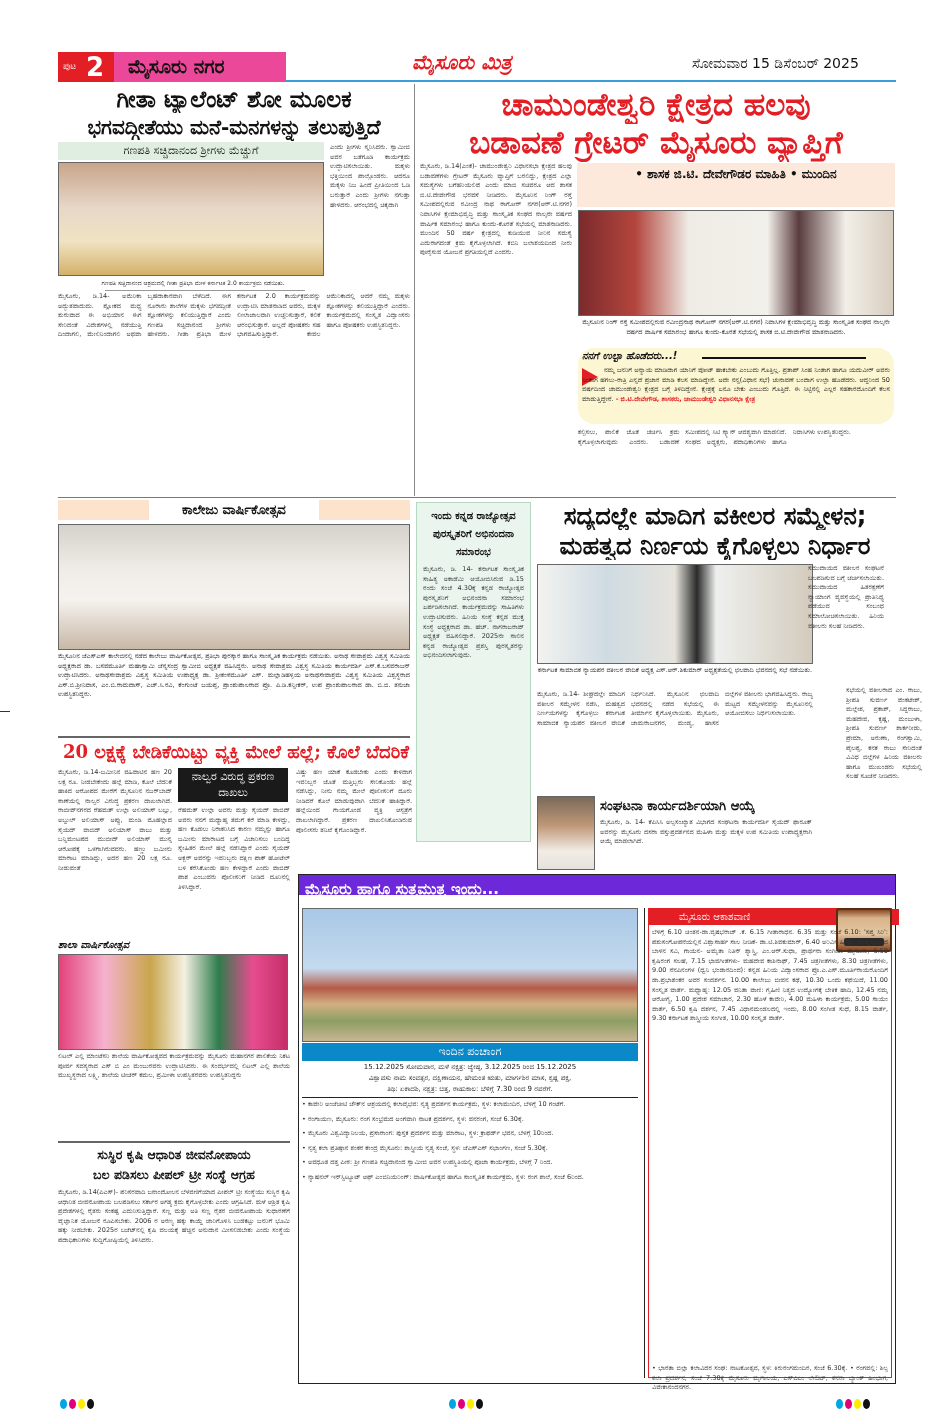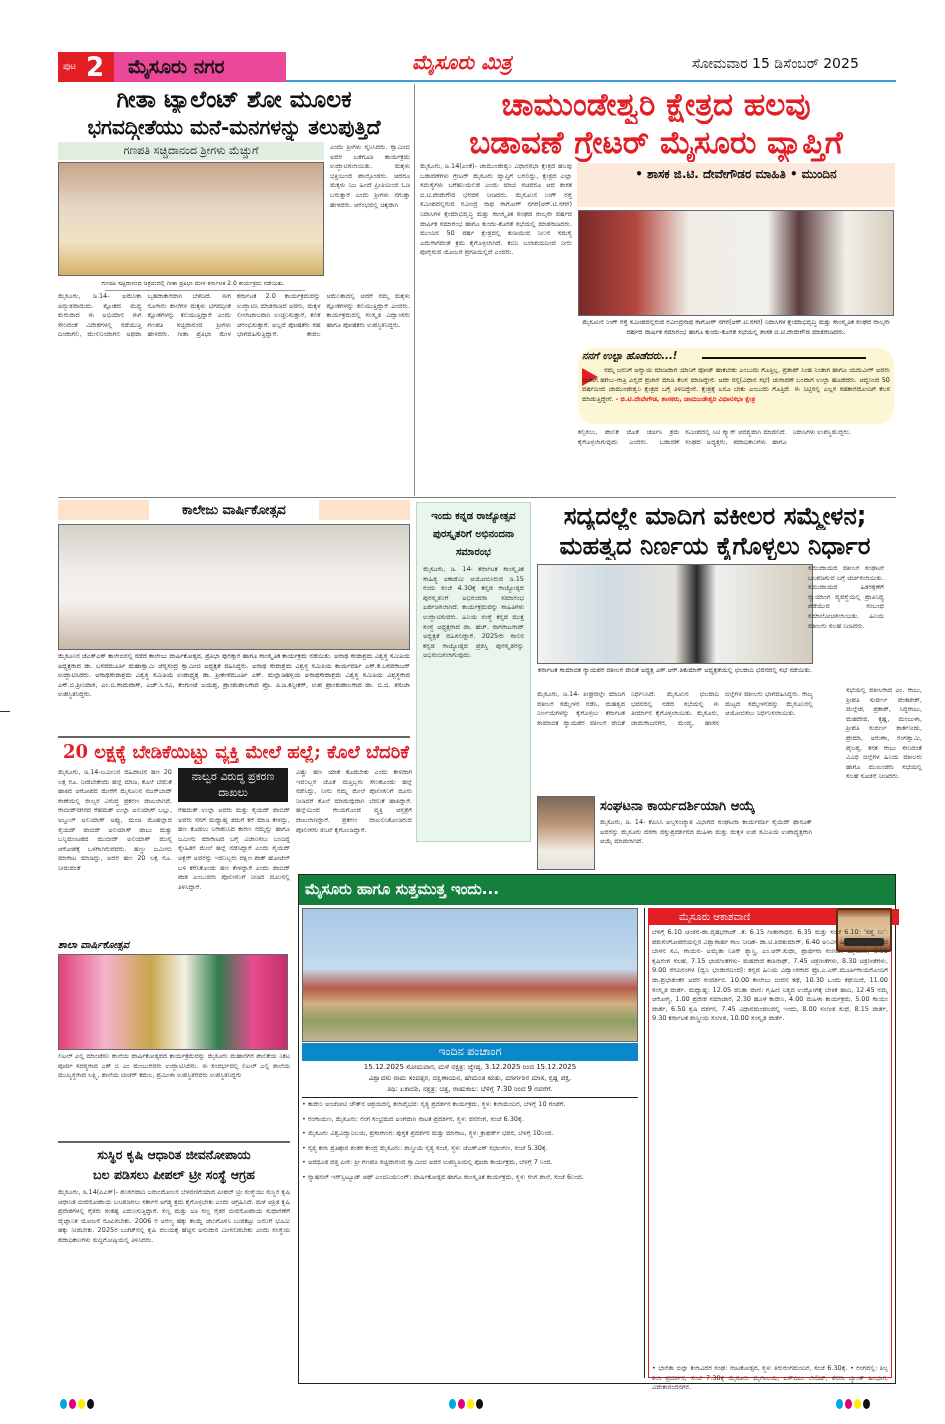--- a/index.html
+++ b/index.html
@@ -97,21 +97,21 @@
 <div class="abs hl" style="left:58px;top:938px;width:110px;font-size:10px;line-height:14px;font-style:italic;text-align:left;">ಶಾಲಾ ವಾರ್ಷಿಕೋತ್ಸವ</div>
 <div class="abs photo" style="left:58px;top:954px;width:230px;height:96px;background:linear-gradient(90deg,#e3417a 0%,#f5b2cf 20%,#c9a64c 40%,#f4f0e2 55%,#2f7c4d 70%,#e74c8f 85%,#c42f68 100%);"></div>
 <div class="abs txt" style="left:58px;top:1052px;width:232px;height:68px;">ಲಿಟಲ್ ಎಲ್ಲಿ ಮಾಂಟೆಸರಿ ಶಾಲೆಯ ವಾರ್ಷಿಕೋತ್ಸವದ ಕಾರ್ಯಕ್ರಮವನ್ನು ಮೈಸೂರು ಮಹಾನಗರ ಪಾಲಿಕೆಯ ನಿಕಟ ಪೂರ್ವ ಸದಸ್ಯರಾದ ಎಸ್ ಬಿ ಎಂ ಮಂಜುರವರು ಉದ್ಘಾಟಿಸಿದರು. ಈ ಸಂದರ್ಭದಲ್ಲಿ ಲಿಟಲ್ ಎಲ್ಲಿ ಶಾಲೆಯ ಮುಖ್ಯಸ್ಥರಾದ ಲಕ್ಷ್ಮಿ, ಶಾಲೆಯ ಟೀಚರ್ ಕಮಲ, ಪ್ರಮೀಳಾ ಉಪಸ್ಥಿತರವರು ಉಪಸ್ಥಿತರಿದ್ದರು</div>
 <div class="abs rule" style="left:58px;top:1141px;width:232px;background:#666;height:2px;"></div>
 
 <div class="abs hl" style="left:58px;top:1145px;width:232px;font-size:12.5px;line-height:20px;">ಸುಸ್ಥಿರ ಕೃಷಿ ಆಧಾರಿತ ಜೀವನೋಪಾಯ</div>
 <div class="abs hl" style="left:58px;top:1165px;width:232px;font-size:12.5px;line-height:20px;">ಬಲ ಪಡಿಸಲು ಪೀಪಲ್ ಟ್ರೀ ಸಂಸ್ಥೆ ಆಗ್ರಹ</div>
 <div class="abs txt" style="left:58px;top:1188px;width:232px;height:190px;">ಮೈಸೂರು, ಡಿ.14(ಪಿಎಸ್)- ಪರಿಸರವಾದಿ ಜನಾಂದೋಲನ ಬೆಳವಣಿಗೆಯಾದ ಪೀಪಲ್ ಟ್ರೀ ಸಂಸ್ಥೆಯು ಸುಸ್ಥಿರ ಕೃಷಿ ಆಧಾರಿತ ಜೀವನೋಪಾಯ ಬಲಪಡಿಸಲು ಸರ್ಕಾರ ಅಗತ್ಯ ಕ್ರಮ ಕೈಗೊಳ್ಳಬೇಕು ಎಂದು ಆಗ್ರಹಿಸಿದೆ. ಮಳೆ ಆಶ್ರಿತ ಕೃಷಿ ಪ್ರದೇಶಗಳಲ್ಲಿ ರೈತರು ಸಂಕಷ್ಟ ಎದುರಿಸುತ್ತಿದ್ದಾರೆ. ಸಣ್ಣ ಮತ್ತು ಅತಿ ಸಣ್ಣ ರೈತರ ಜೀವನೋಪಾಯ ಸುಧಾರಣೆಗೆ ವೈಜ್ಞಾನಿಕ ಯೋಜನೆ ರೂಪಿಸಬೇಕು. 2006 ರ ಅರಣ್ಯ ಹಕ್ಕು ಕಾಯ್ದೆ ಜಾರಿಗೊಳಿಸಿ ಬುಡಕಟ್ಟು ಜನರಿಗೆ ಭೂಮಿ ಹಕ್ಕು ನೀಡಬೇಕು. 2025ರ ಬಜೆಟ್‌ನಲ್ಲಿ ಕೃಷಿ ವಲಯಕ್ಕೆ ಹೆಚ್ಚಿನ ಅನುದಾನ ಮೀಸಲಿಡಬೇಕು ಎಂದು ಸಂಸ್ಥೆಯ ಪದಾಧಿಕಾರಿಗಳು ಸುದ್ದಿಗೋಷ್ಠಿಯಲ್ಲಿ ತಿಳಿಸಿದರು.</div>
 
 <div class="abs" style="left:298px;top:874px;width:598px;height:510px;border:1px solid #222;"></div>
-<div class="abs" style="left:299px;top:875px;width:596px;height:30px;background:#15803d;">
+<div class="abs" style="left:299px;top:875px;width:596px;height:20px;background:#6d28d9;">
   <span style="position:absolute;left:6px;top:5px;font-size:15px;font-weight:bold;color:#fff;">ಮೈಸೂರು ಹಾಗೂ ಸುತ್ತಮುತ್ತ ಇಂದು...</span>
 </div>
 <div class="abs photo" style="left:302px;top:908px;width:336px;height:134px;background:linear-gradient(180deg,#a8c8e6 0%,#c4daee 45%,#b65a47 60%,#d1b083 72%,#8d9e63 85%,#c8b593 100%);"></div>
 <div class="abs" style="left:302px;top:1043px;width:336px;height:18px;background:#0a88c8;">
   <div class="hl" style="font-size:11px;line-height:18px;color:#fff;font-weight:normal;">ಇಂದಿನ ಪಂಚಾಂಗ</div>
 </div>
 <div class="abs" style="left:302px;top:1062px;width:336px;">
   <div style="font-size:7px;line-height:11px;text-align:center;white-space:nowrap;overflow:hidden;">15.12.2025 ಸೋಮವಾರ, ಮಳೆ ನಕ್ಷತ್ರ: ಜ್ಯೇಷ್ಠ, 3.12.2025 ರಿಂದ 15.12.2025</div>
   <div style="font-size:7px;line-height:11px;text-align:center;white-space:nowrap;overflow:hidden;">ವಿಶ್ವಾವಸು ನಾಮ ಸಂವತ್ಸರ, ದಕ್ಷಿಣಾಯನ, ಹೇಮಂತ ಋತು, ಮಾರ್ಗಶಿರ ಮಾಸ, ಕೃಷ್ಣ ಪಕ್ಷ,</div>
   <div style="font-size:7px;line-height:11px;text-align:center;white-space:nowrap;overflow:hidden;">ತಿಥಿ: ಏಕಾದಶಿ, ನಕ್ಷತ್ರ: ಚಿತ್ತ, ರಾಹುಕಾಲ: ಬೆಳಿಗ್ಗೆ 7.30 ರಿಂದ 9 ರವರೆಗೆ.</div>

